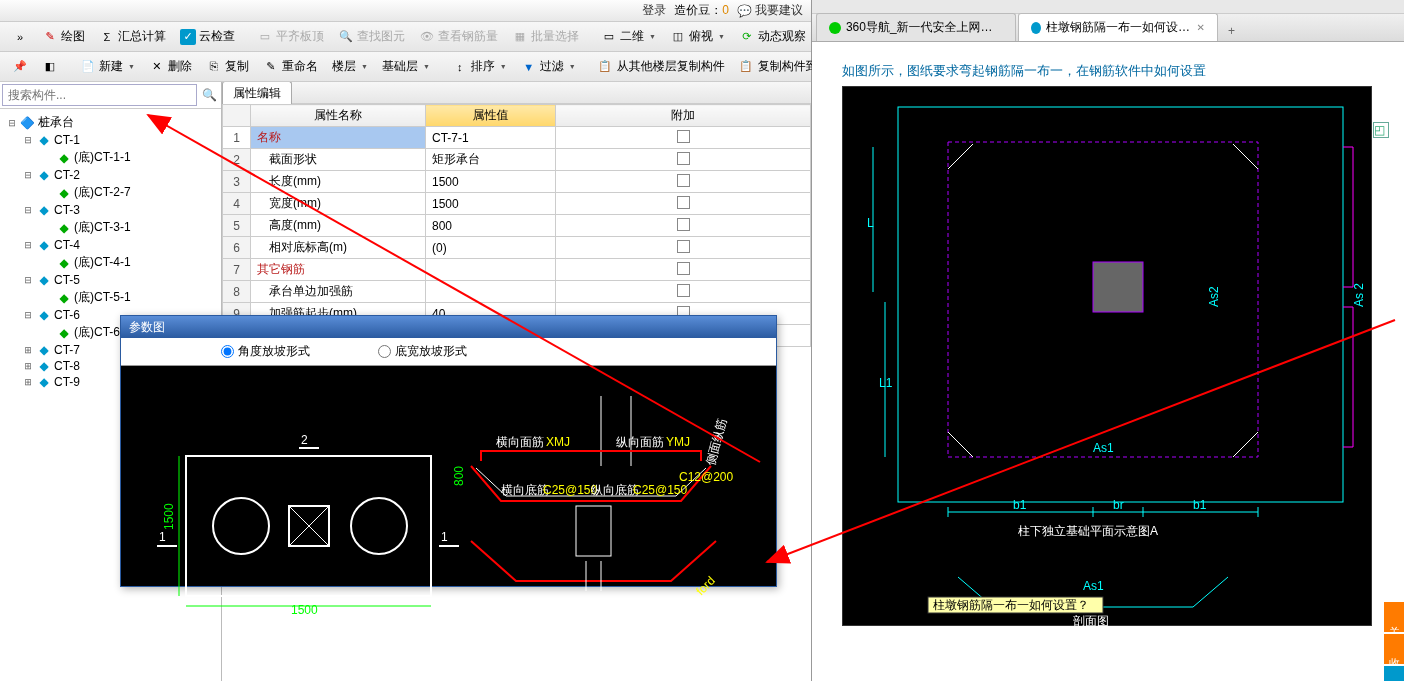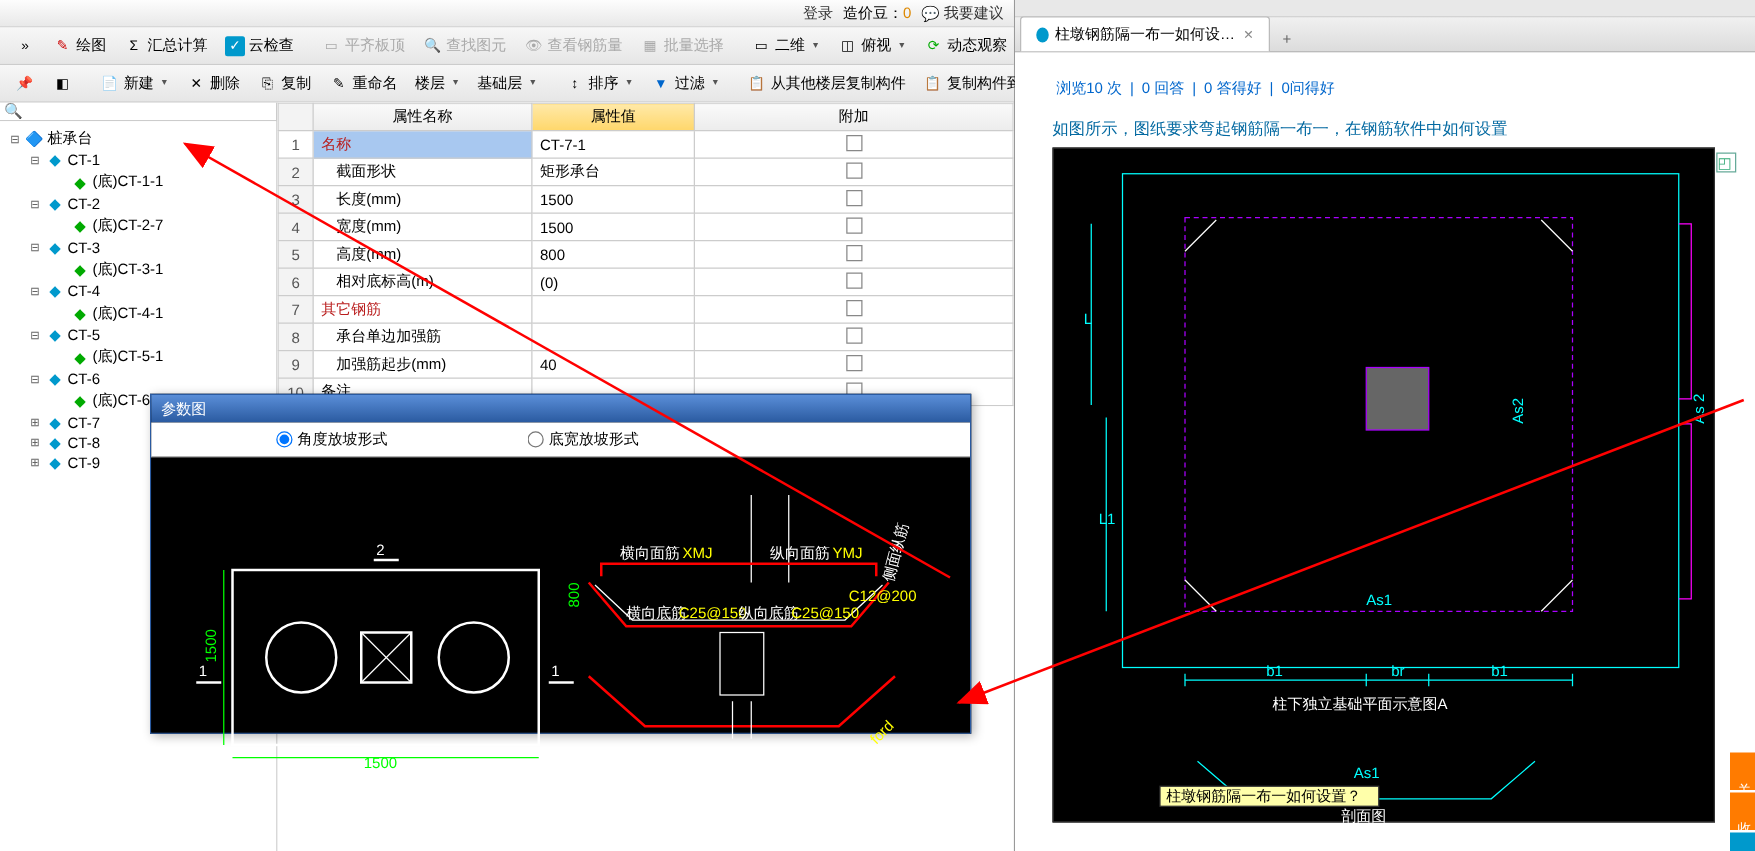--- a/index.html
+++ b/index.html
@@ -45,21 +45,21 @@
 .prop-grid .col-val { width: 130px; }
 .prop-grid .th-val { background: linear-gradient(#ffe9a8,#ffd76b); }
 .prop-grid .chk { width: 13px; height: 13px; border: 1px solid #888; display: inline-block; }
 .prop-grid .blue-text { color: #b91c1c; }
 .prop-grid .selected td { background: #fff; }
 .prop-grid .selected .col-name { background: #a8c8f0; }
 
 
 .param-window { position: absolute; left: 120px; top: 315px; width: 657px; height: 272px; background: #000; border: 1px solid #2a5aa0; box-shadow: 2px 2px 8px rgba(0,0,0,0.3); z-index: 10; }
 .param-title { height: 22px; background: linear-gradient(#5a8ed8,#2a5aa0); color: #fff; padding: 3px 8px; font-size: 12px; }
-.param-opts { height: 28px; background: #fff; display: flex; align-items: center; gap: 112px; padding-left: 100px; border-bottom: 1px solid #999; }
+.param-opts { height: 28px; background: #fff; display: flex; align-items: center; gap: 68px; padding-left: 100px; border-bottom: 1px solid #999; }
 .param-opts label { display: flex; align-items: center; gap: 4px; cursor: pointer; }
 .param-body { flex: 1; background: #000; position: relative; height: calc(100% - 50px); }
 
 
 .br-top { height: 14px; background: #e8e8e8; border-bottom: 1px solid #ccc; }
 .br-tabs { height: 28px; background: linear-gradient(#f0f0f0,#dcdcdc); display: flex; align-items: flex-end; padding: 0 4px; gap: 2px; border-bottom: 1px solid #aaa; }
 .br-tab { padding: 5px 12px; background: #e4e4e4; border: 1px solid #bbb; border-bottom: none; border-radius: 3px 3px 0 0; display: flex; align-items: center; gap: 5px; cursor: pointer; max-width: 200px; }
 .br-tab.active { background: #fff; }
 .br-tab .tx { overflow: hidden; text-overflow: ellipsis; white-space: nowrap; }
 .br-tab .cls { color: #888; font-size: 10px; }
@@ -182,20 +182,21 @@
       </span>
     <span class="tbtn">
         <span class="ico">📋</span>
         <span>复制构件到其他楼层</span>
       </span>
   </div>
 
   <div class="main-split">
     <div class="left-panel">
       <div class="search-box">
+        <input type="text" placeholder="搜索构件..." style="">
         <span class="sbtn">🔍</span>
       </div>
       <div class="tree" id="tree">
           <div class="tree-node indent-0">
             <span class="tw">⊟</span>
             <span class="node-ico">🔷</span>
             <span>桩承台</span>
           </div>
           <div class="tree-node indent-1">
             <span class="tw">⊟</span>
@@ -269,20 +270,23 @@
           </div>
           <div class="tree-node indent-1">
             <span class="tw">⊞</span>
             <span class="node-ico" style="color:#09c">◆</span>
             <span>CT-9</span>
           </div>
         </div>
     </div>
 
     <div class="prop-panel">
+      <div class="prop-tab">
+        <div class="tab-active">属性编辑</div>
+      </div>
       <div class="prop-grid">
         <table>
           <thead>
             <tr>
               <th class="col-num"></th>
               <th class="col-name">属性名称</th>
               <th class="col-val th-val">属性值</th>
               <th>附加</th>
             </tr>
           </thead>
@@ -418,31 +422,32 @@
         <text x="455" y="285" fill="#fff" font-size="18">1-1</text>
         <line x1="445" y1="290" x2="500" y2="290" stroke="#fff"></line>
       </svg>
     </div>
   </div>
 </div>
 
 <div class="right-app">
   <div class="br-top"></div>
   <div class="br-tabs">
+    <div class="br-tab">
+      <span style="width:12px;height:12px;background:#0c0;border-radius:50%"></span>
+      <span class="tx">360导航_新一代安全上网导航</span>
+    </div>
     <div class="br-tab active">
       <span style="width:12px;height:12px;background:#09c;border-radius:50%"></span>
       <span class="tx">柱墩钢筋隔一布一如何设置？_广</span>
       <span class="cls">✕</span>
     </div>
     <div class="br-add">+</div>
   </div>
   <div class="br-content">
-    <div class="br-stats">
-      <span>浏览10 次</span> | <span>0 回答</span> | <span>0 答得好</span> | <span>0问得好</span>
-    </div>
     <div class="br-question">如图所示，图纸要求弯起钢筋隔一布一，在钢筋软件中如何设置</div>
     <div class="br-icons">
       <span style="color:#3a7">⤢</span>
       <span style="color:#3a7">⊕</span>
       <span style="color:#3a7">◰</span>
     </div>
     <div class="br-diagram">
       <svg width="530" height="540">
 
         <rect x="55" y="20" width="445" height="395" fill="none" stroke="#0ff"></rect>

